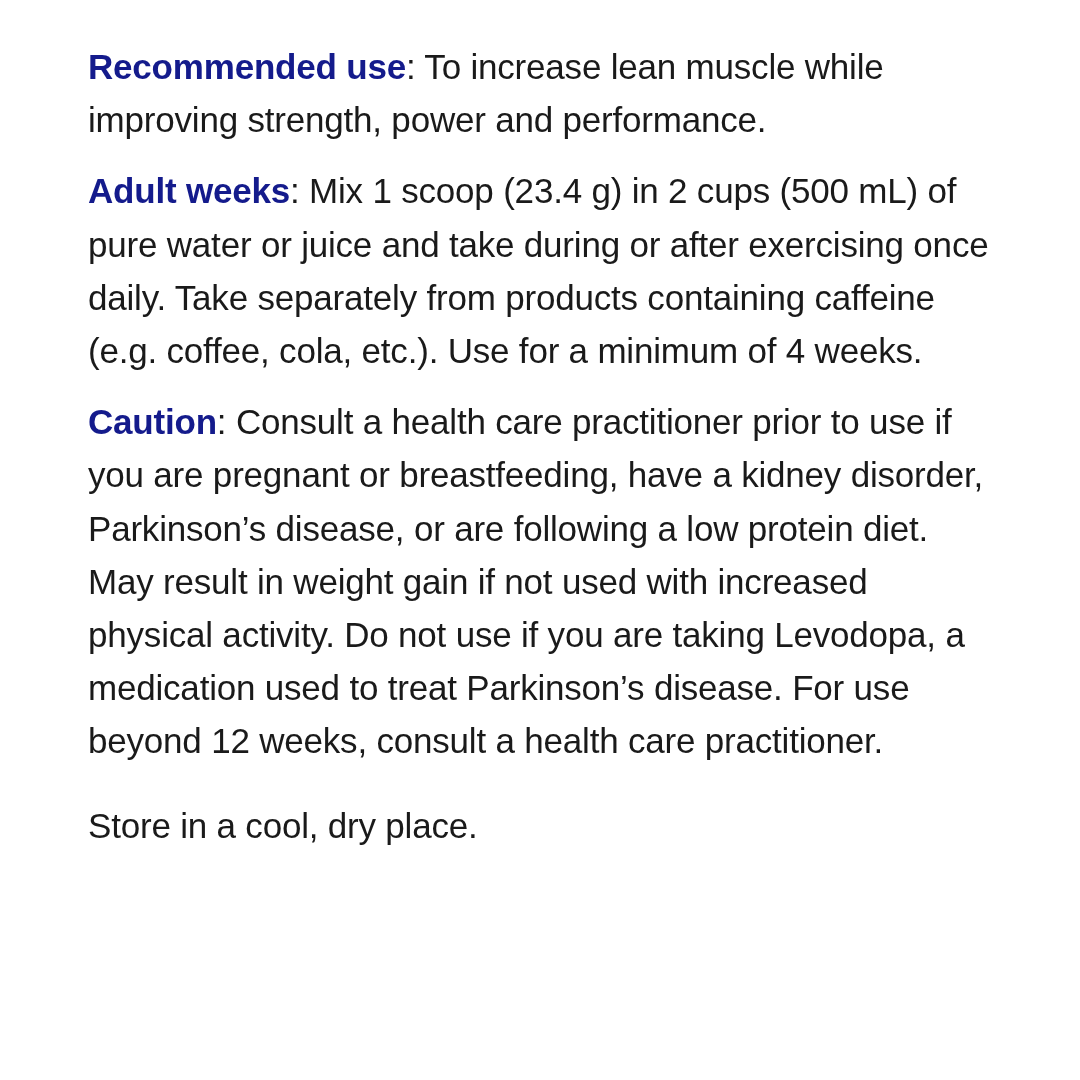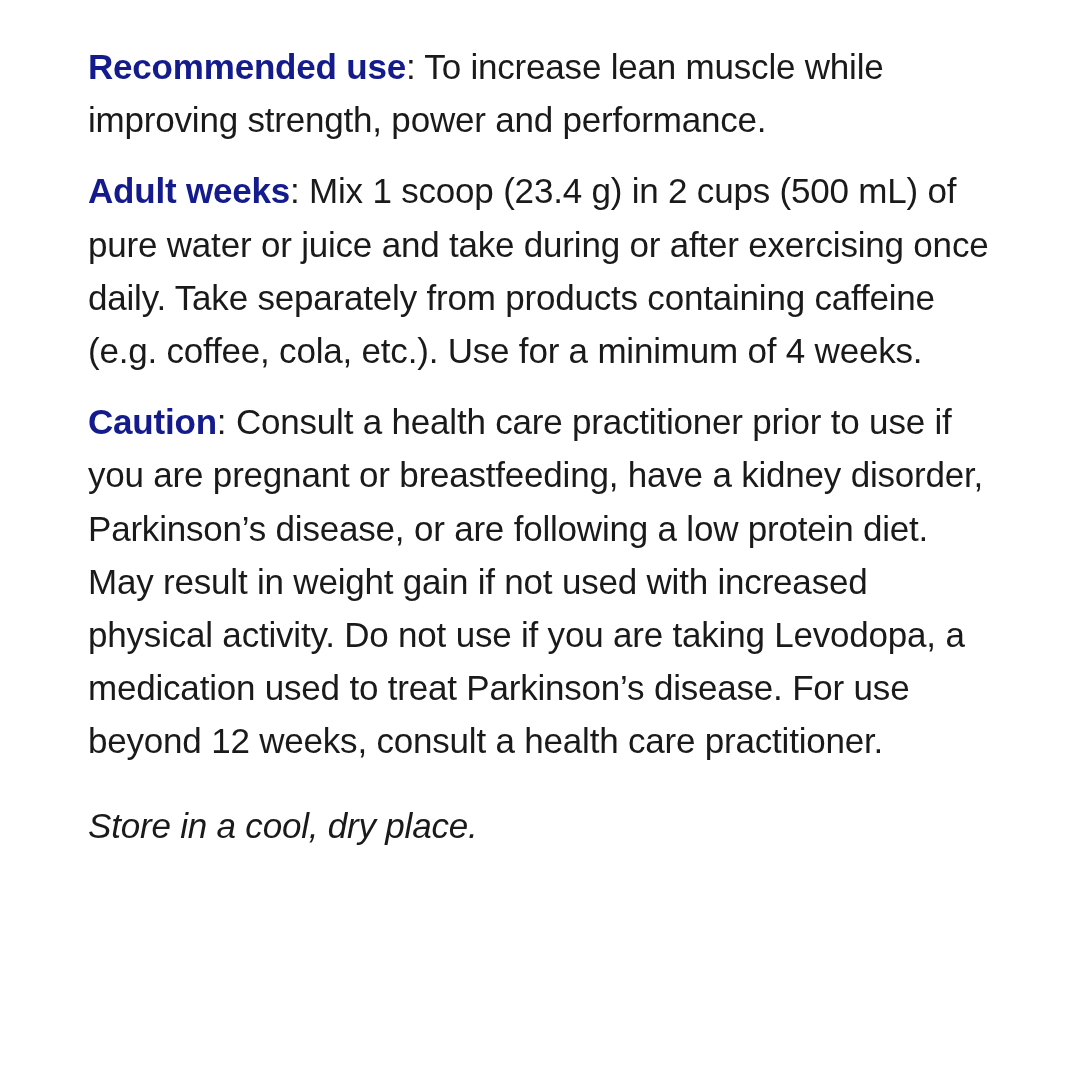--- a/index.html
+++ b/index.html
@@ -34,21 +34,20 @@
   }
   .para:last-child {
     margin-bottom: 0;
   }
   .heading-term {
     font-weight: bold;
     color: #141b8c;
   }
   .store-line {
     margin-top: 14px;
-    font-style: italic;
   }
 </style>
 </head>
 <body>
 
 <div class="label-panel">
 
   <p class="para">
     <span class="heading-term">Recommended use</span><span>: </span><span>To increase lean muscle while improving strength, power and performance.</span>
   </p>

